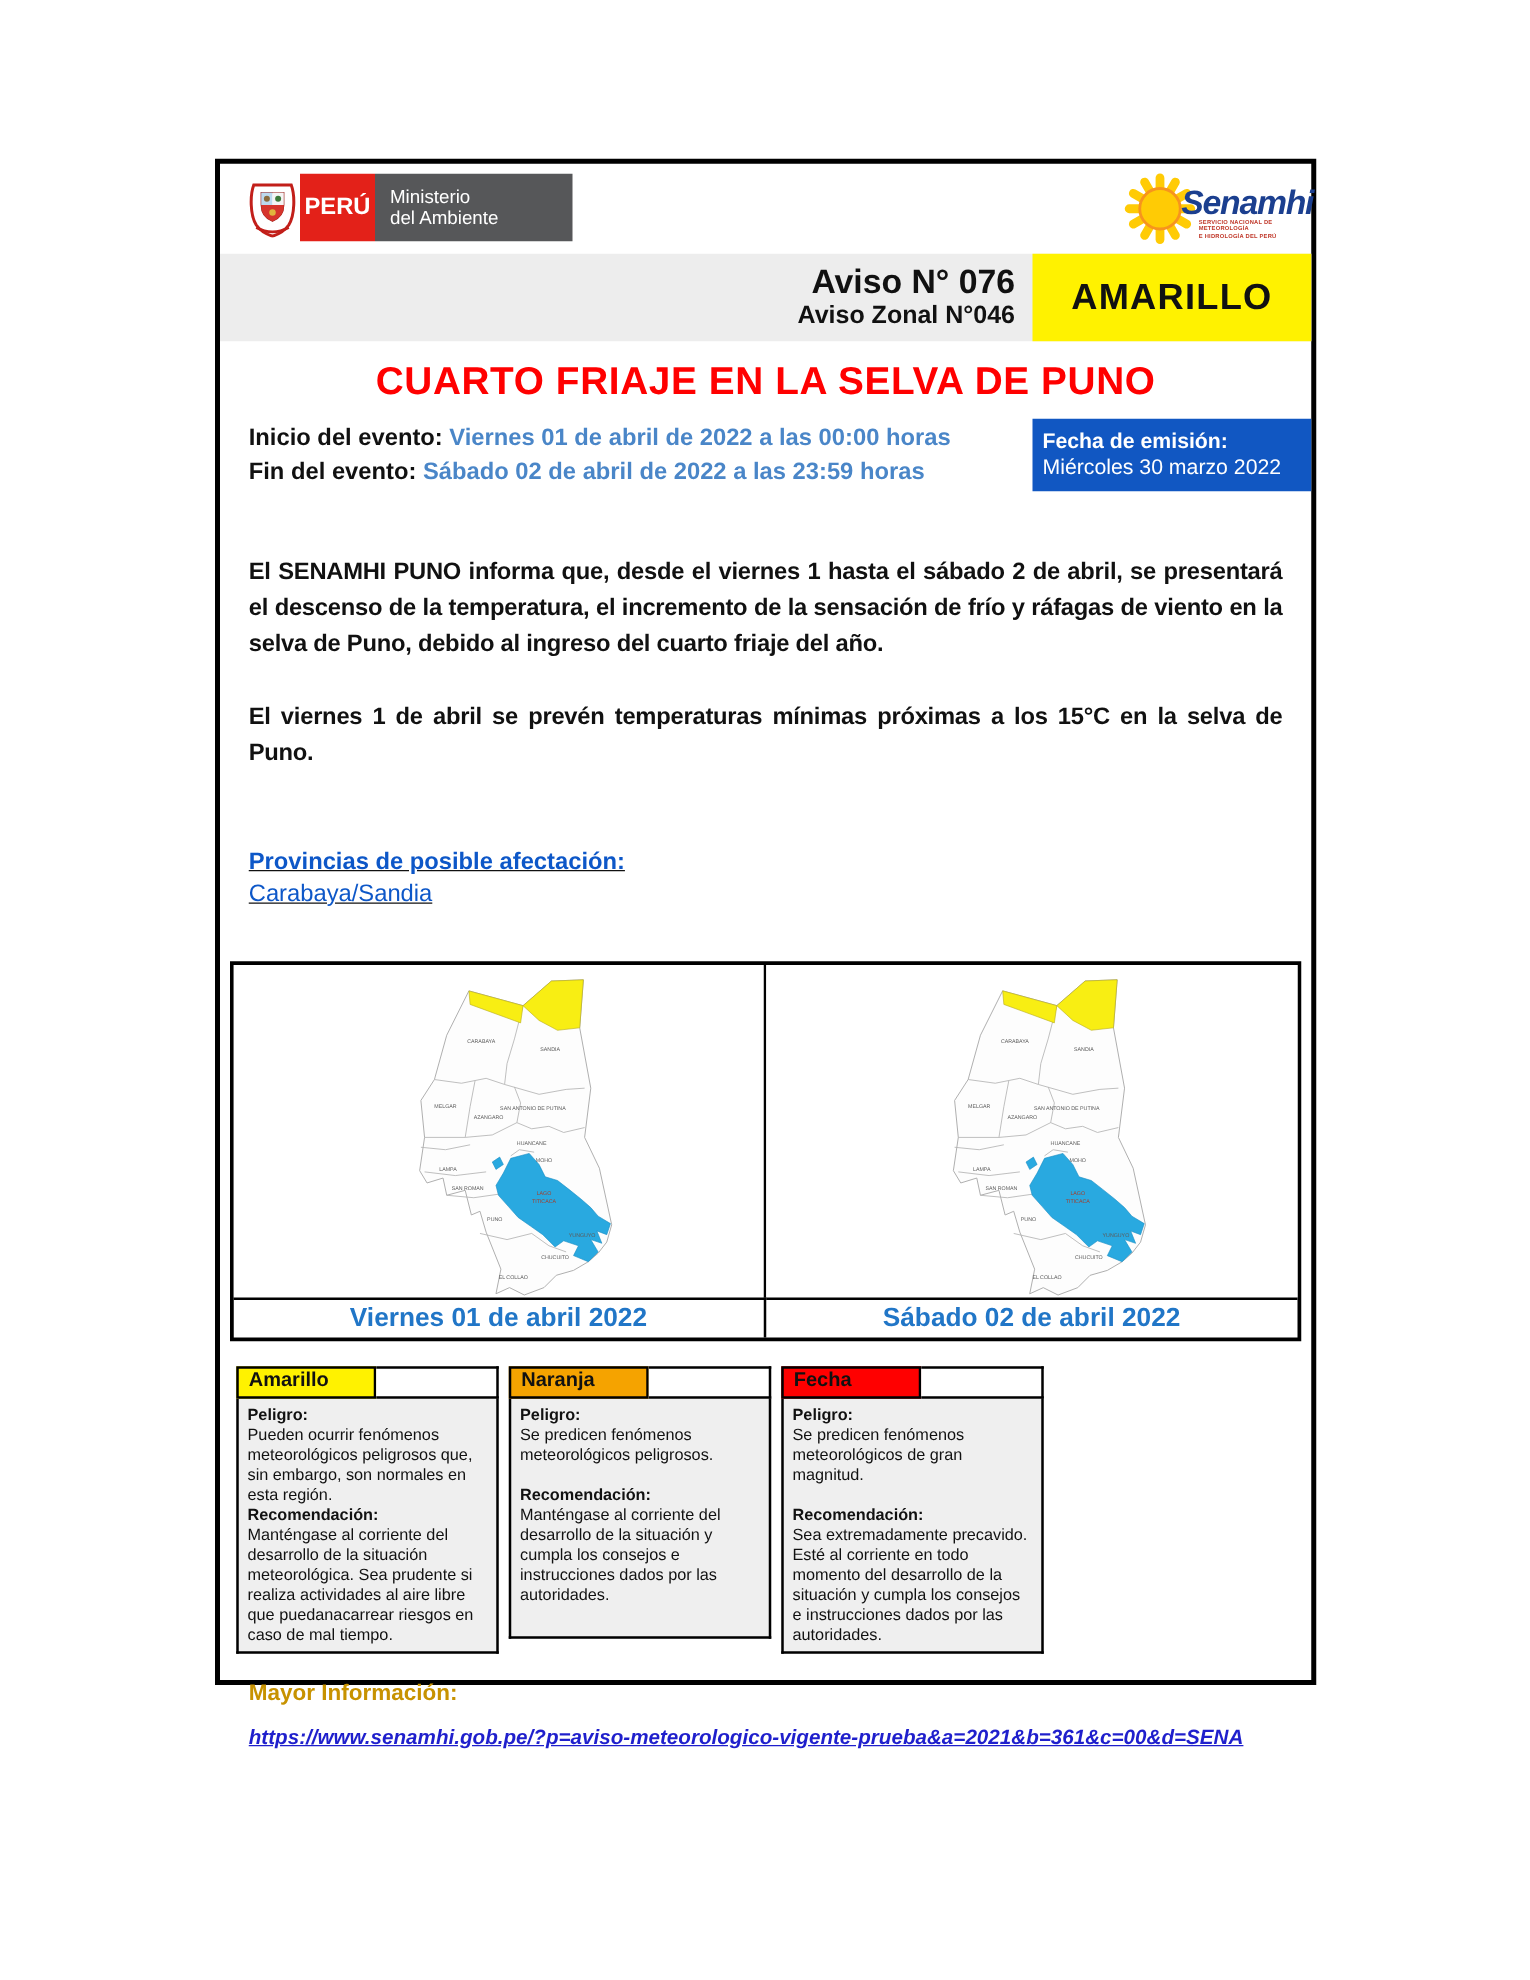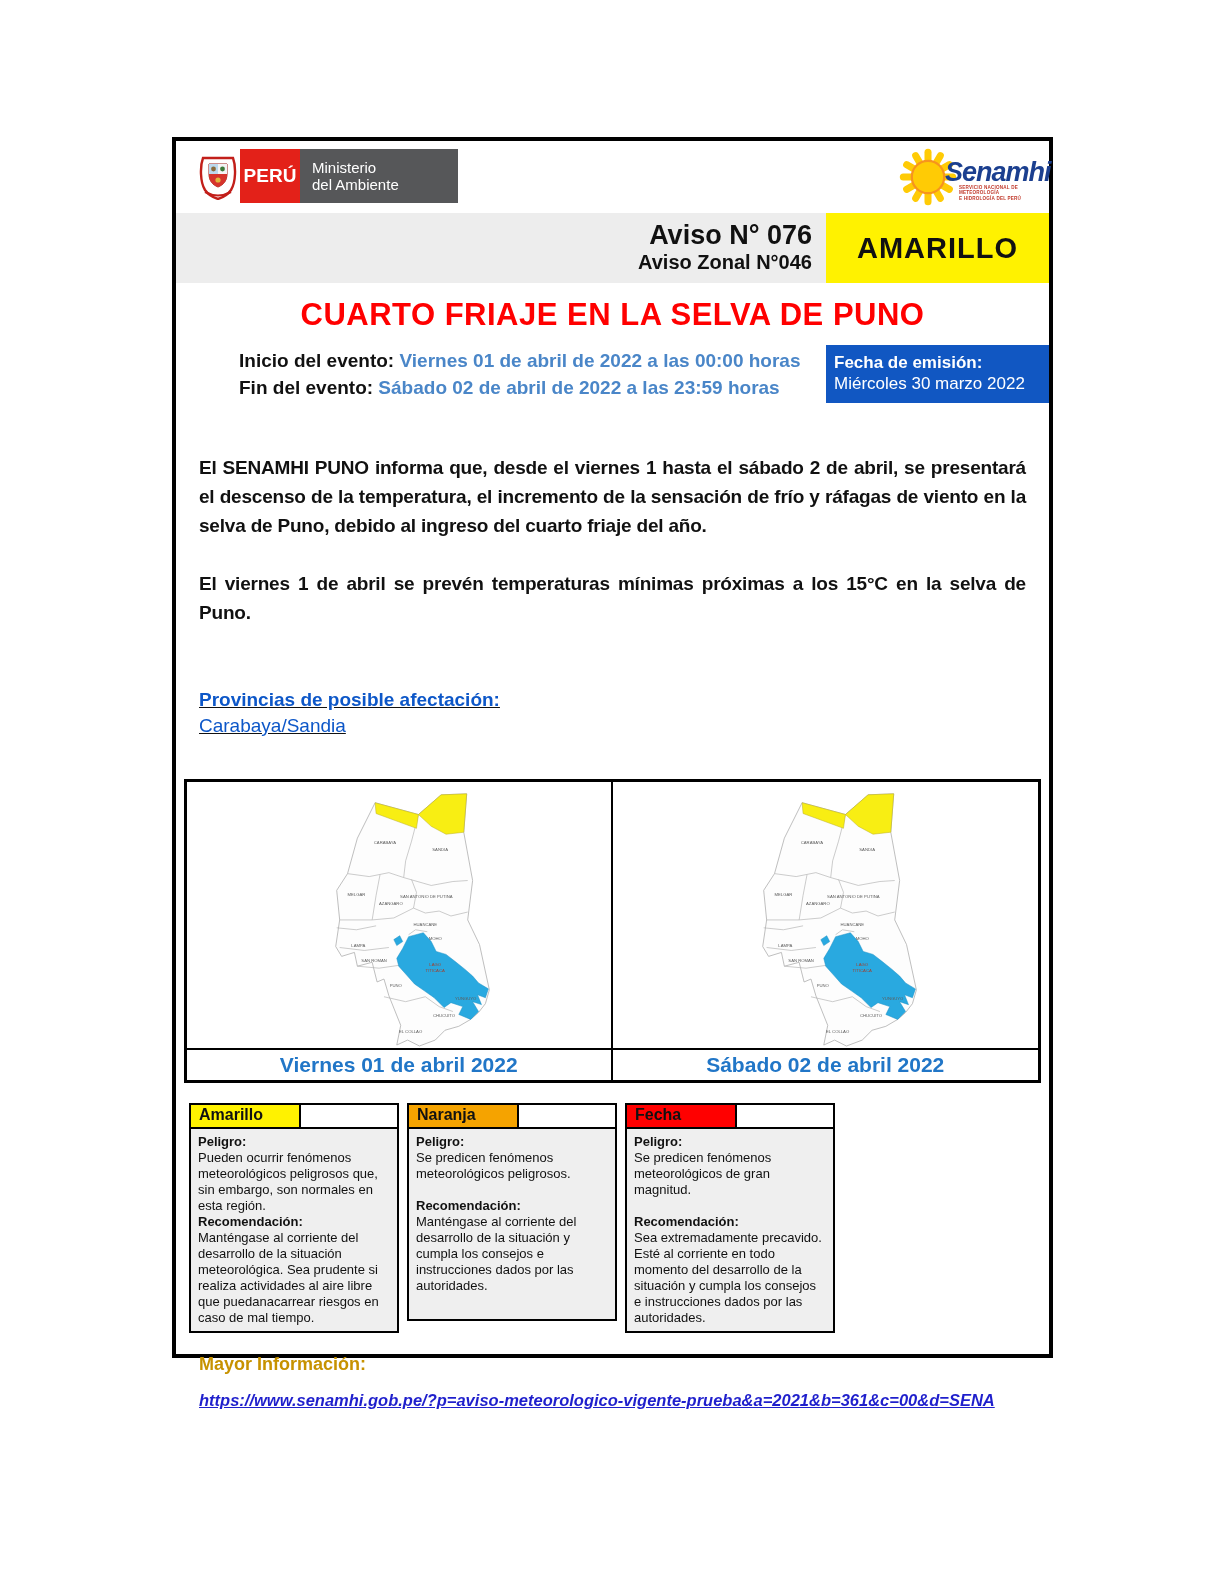--- a/index.html
+++ b/index.html
@@ -1,17 +1,17 @@
 <!DOCTYPE html>
 <html><head>
 <meta charset="utf-8">
 <style>
   html,body{margin:0;padding:0;background:#ffffff;}
   body{width:1224px;height:1584px;position:relative;font-family:"Liberation Sans",sans-serif;color:#111;}
-  .doc{position:absolute;left:172px;top:137px;width:881px;height:1221px;border:4px solid #000;box-sizing:border-box;background:#fff;}
+  .doc{position:absolute;left:172px;top:127px;width:881px;height:1221px;border:4px solid #000;box-sizing:border-box;background:#fff;}
 
   
   .logo-row{position:relative;height:72px;}
   .ministry-logo{position:absolute;left:20px;top:8px;display:flex;height:54px;}
   .coat{width:44px;height:54px;background:#fff;display:flex;align-items:center;justify-content:center;}
   .peru-box{width:60px;background:#e32119;color:#fff;font-weight:bold;font-size:19px;display:flex;align-items:center;justify-content:center;}
   .ministry-box{width:158px;background:#565759;color:#fff;font-size:15px;line-height:17px;display:flex;flex-direction:column;justify-content:center;padding-left:12px;box-sizing:border-box;}
   .senamhi-logo{position:absolute;right:2px;top:1px;width:152px;height:70px;display:flex;align-items:center;}
   .sun{margin-left:2px;flex:0 0 auto;}
   .senamhi-txt{margin-left:-14px;margin-top:6px;}
@@ -20,21 +20,21 @@
 
   
   .aviso-bar{height:70px;background:#ededed;display:flex;align-items:stretch;}
   .aviso-text{flex:1;text-align:right;padding:7px 14px 0 0;}
   .aviso-no{font-size:27px;font-weight:bold;line-height:30px;}
   .aviso-zonal{font-size:20px;font-weight:bold;line-height:24px;}
   .level-badge{width:223px;background:#fff200;display:flex;align-items:center;justify-content:center;font-size:29px;font-weight:bold;letter-spacing:1px;}
 
   
   .title{margin-top:14px;text-align:center;color:#ff0000;font-size:31px;font-weight:bold;letter-spacing:.5px;}
-  .event-row{position:relative;margin-top:14px;height:62px;margin-left:40px;}
+  .event-row{position:relative;margin-top:14px;height:62px;}
   .event-lines{padding-left:23px;font-size:19px;font-weight:bold;line-height:27px;}
   .ev-label{color:#111;}
   .ev-value{color:#4a86c8;}
   .emission-box{position:absolute;right:0px;top:-2px;width:223px;height:58px;background:#1157c2;color:#fff;box-sizing:border-box;padding:7px 8px;}
   .em-label{font-weight:bold;font-size:17px;line-height:21px;}
   .em-value{font-size:17px;line-height:21px;}
 
   
   .body-text{margin:44px 23px 0 23px;}
   .body-text p{margin:0 0 29px 0;font-size:19px;font-weight:bold;line-height:29px;text-align:justify;letter-spacing:-.2px;}

